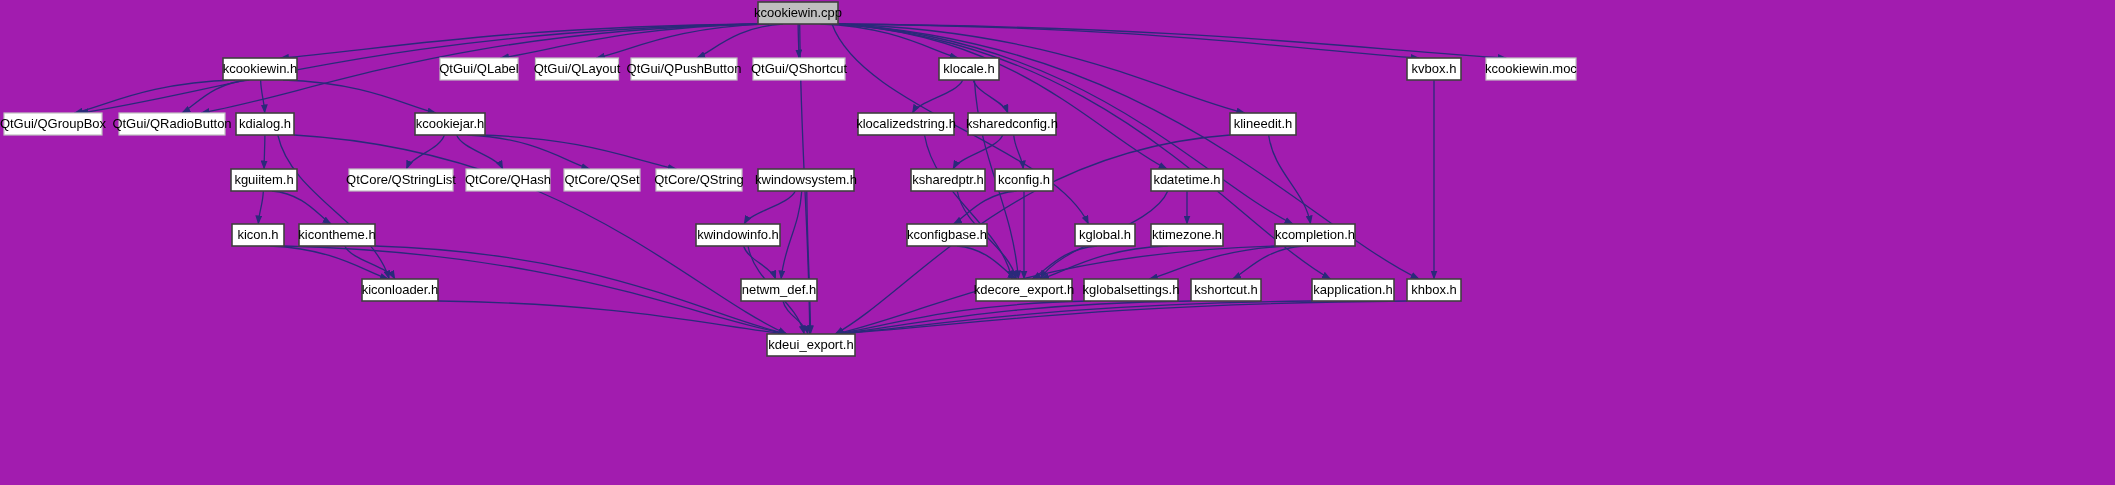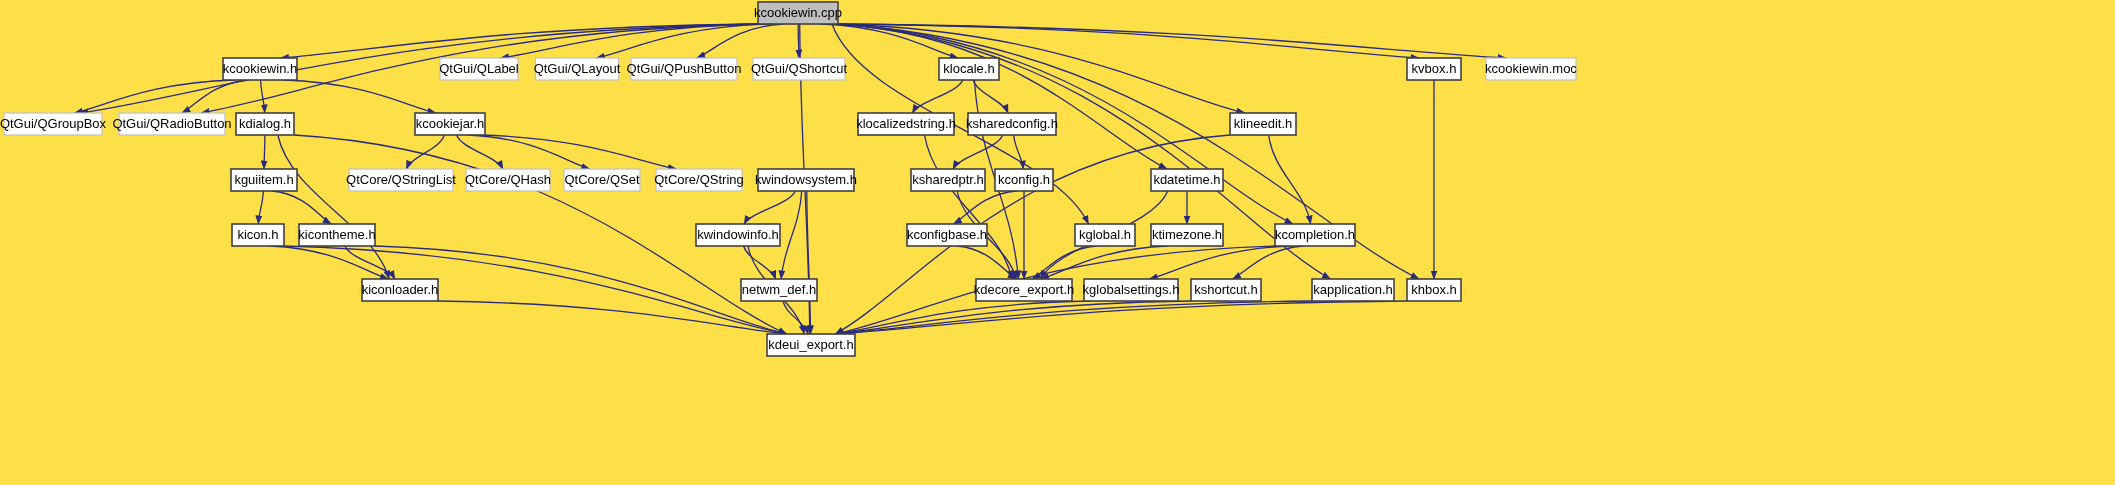--- a/index.html
+++ b/index.html
@@ -1,17 +1,17 @@
 <!DOCTYPE html>
 <html><head>
 <meta charset="utf-8">
 <style>
   html,body{margin:0;padding:0;background:#ffffff;}
   body{font-family:"Liberation Sans", sans-serif;}
-  #graph-wrap{position:relative;width:2115px;height:485px;background:#fde047;overflow:hidden;}
+  #graph-wrap{position:relative;width:2115px;height:485px;background:#a21caf;overflow:hidden;}
   svg{display:block;}
   .node-box{fill:#ffffff;}
   .node-box.solid{stroke:#404040;stroke-width:1.6;}
   .node-box.light{stroke:#c0c0c0;stroke-width:1.2;}
   .node-box.root{fill:#bfbfbf;stroke:#404040;stroke-width:1.6;}
   .node-label{font-family:"Liberation Sans", sans-serif;font-size:13px;fill:#000000;text-anchor:middle;dominant-baseline:middle;}
   .edge{fill:none;stroke:#2a2a7a;stroke-width:1.3;}
 </style>
 </head>
 <body>

